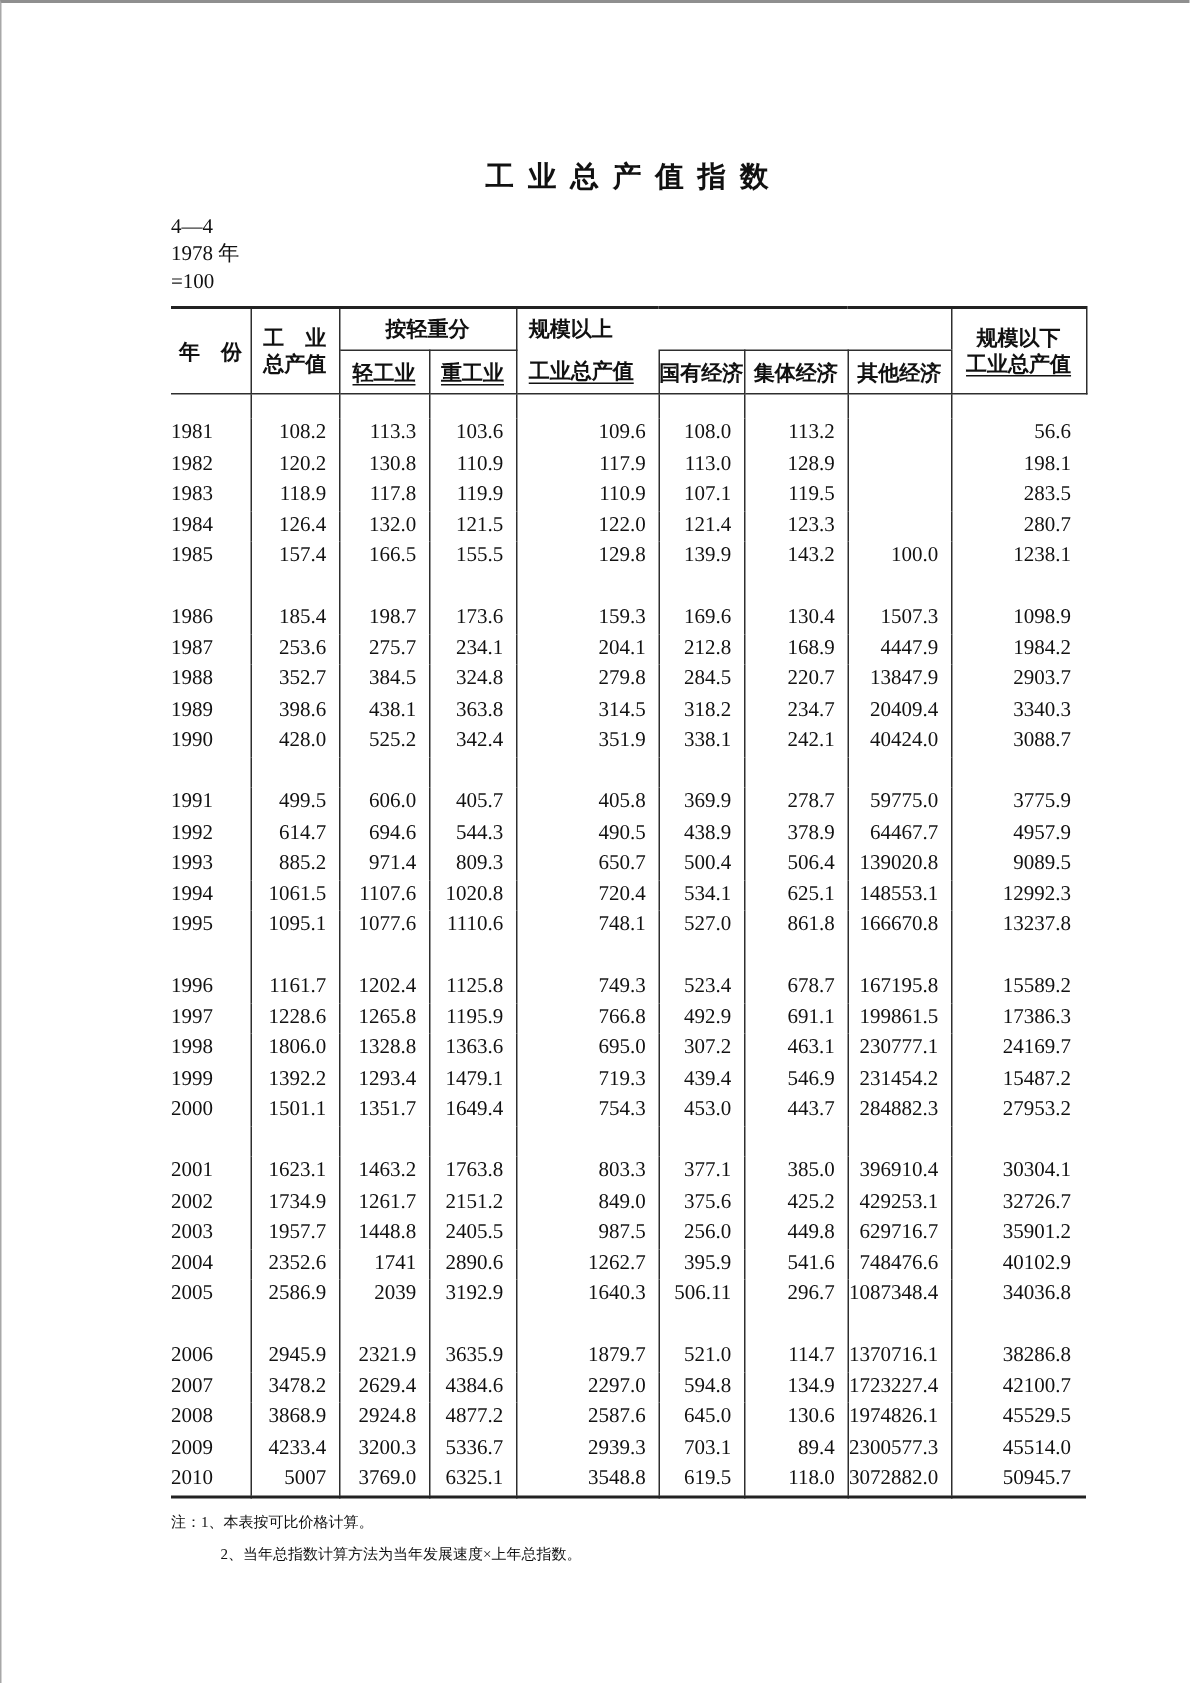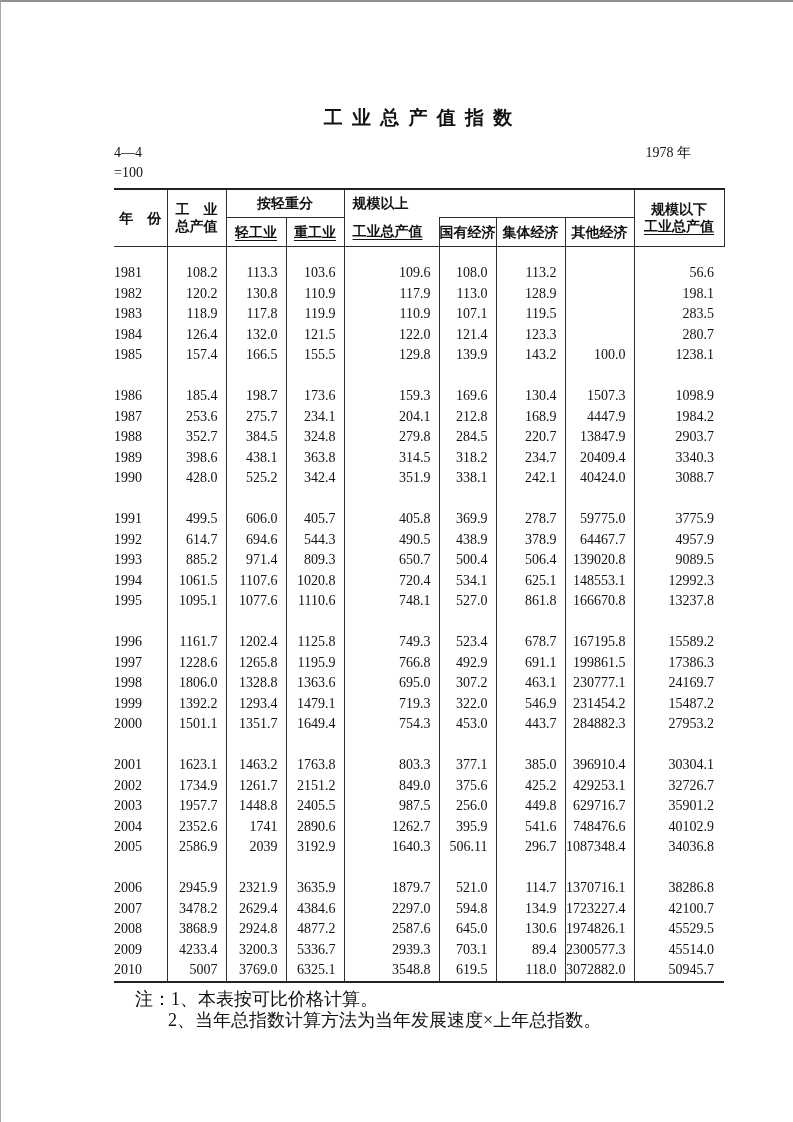--- a/index.html
+++ b/index.html
@@ -21,20 +21,21 @@
     font-size: 19px;
     letter-spacing: 2px;
     white-space: pre;
   }
 
   .meta-row {
     display: flex; justify-content: space-between; align-items: baseline;
     margin-top: 13px;
     font-family: "Liberation Serif", "DejaVu Serif", serif;
     font-size: 14px;
+    flex-direction: column;
   }
   .meta-row .right-meta { margin-right: 33px; }
   .base-line {
     margin-top: 3px;
     font-family: "Liberation Serif", "DejaVu Serif", serif;
     font-size: 14px;
   }
 
   table.index-table {
     width: 610px;
@@ -69,21 +70,21 @@
   tbody td + td { border-left: 1px solid #2e2e2e; }
   td.year { }
   td.num { text-align: right; padding-right: 8px; }
   td.num.last { padding-right: 10px; }
   tr.spacer-row td { height: 16px; }
   tr.gap-row td { height: 20.5px; }
 
   .notes {
     margin-top: 6px;
     font-family: "Liberation Serif", "DejaVu Serif", serif;
-    font-size: 18px; line-height: 21px; margin-left: 21px;
+    font-size: 10px; line-height: 21px;
   }
   .notes .note-2 { margin-left: 33px; }
 </style>
 </head>
 <body>
 
 <div class="content">
 
   <div class="title">工 业 总 产 值 指 数</div>
 
@@ -371,21 +372,21 @@
           <td class="num">463.1</td>
           <td class="num">230777.1</td>
           <td class="num last">24169.7</td>
         </tr>
         <tr>
           <td class="year">1999</td>
           <td class="num">1392.2</td>
           <td class="num">1293.4</td>
           <td class="num">1479.1</td>
           <td class="num">719.3</td>
-          <td class="num">322.0</td>
+          <td class="num">439.4</td>
           <td class="num">546.9</td>
           <td class="num">231454.2</td>
           <td class="num last">15487.2</td>
         </tr>
         <tr>
           <td class="year">2000</td>
           <td class="num">1501.1</td>
           <td class="num">1351.7</td>
           <td class="num">1649.4</td>
           <td class="num">754.3</td>

